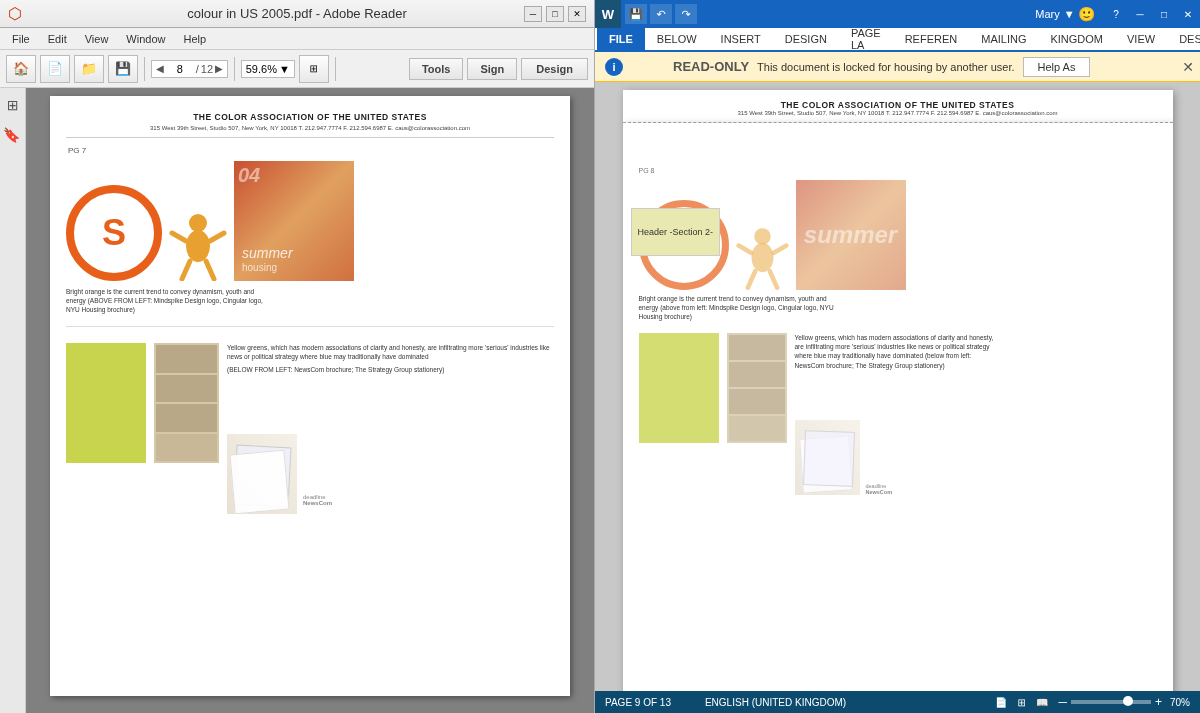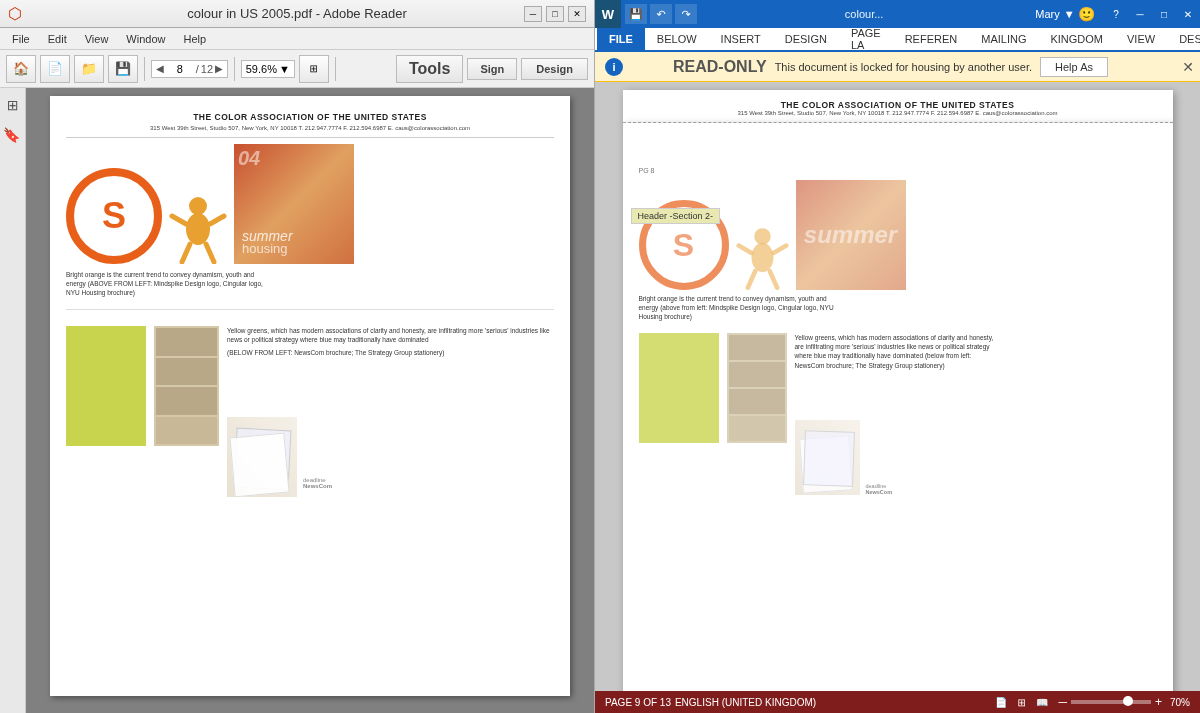--- a/index.html
+++ b/index.html
@@ -112,21 +112,21 @@
       display: flex;
       align-items: center;
       gap: 2px;
     }
     .toolbar-sep { width: 1px; height: 24px; background: #bbb; margin: 0 2px; }
     .tools-btn {
       padding: 4px 12px;
       background: linear-gradient(to bottom, #f9f9f9, #e5e5e5);
       border: 1px solid #bbb;
       cursor: pointer;
-      font-size: 16px;
+      font-size: 11px;
       font-weight: bold;
       color: #444;
     }
     .sign-btn {
       padding: 4px 12px;
       background: linear-gradient(to bottom, #f9f9f9, #e5e5e5);
       border: 1px solid #bbb;
       cursor: pointer;
       font-size: 11px;
       font-weight: bold;
@@ -386,21 +386,21 @@
       border-radius: 50%;
       display: flex;
       align-items: center;
       justify-content: center;
       color: #fff;
       font-size: 11px;
       font-weight: bold;
       flex-shrink: 0;
     }
     .readonly-text {
-      font-size: 16px;
+      font-size: 13px;
       color: #555;
       font-weight: bold;
       padding-left: 42px;
     }
     .readonly-detail {
       font-size: 11px;
       color: #333;
     }
     .save-as-btn {
       background: #fff;
@@ -452,21 +452,21 @@
       text-align: center;
       font-size: 6px;
       color: #444;
     }
     .section-marker {
       position: absolute;
       top: 85px;
       left: 8px;
       background: #e8e8b0;
       border: 1px solid #ccc;
-      padding: 2px 6px;
+      padding: 18px 6px;
       font-size: 9px;
       color: #333;
       z-index: 10;
     }
     .word-pg-label {
       font-size: 7px;
       color: #777;
       margin-bottom: 6px;
     }
     
@@ -530,28 +530,28 @@
       gap: 2px;
       padding: 2px;
     }
     .word-photo-mini {
       height: 26px;
       background: #b8a888;
     }
 
     
     .word-statusbar {
-      background: #7f1d1d;
+      background: #0c4a6e;
       height: 22px;
       display: flex;
       align-items: center;
       padding: 0 10px;
       color: #fff;
       font-size: 10px;
-      gap: 4px;
+      gap: 34px;
     }
     .statusbar-right {
       margin-left: auto;
       display: flex;
       align-items: center;
       gap: 10px;
     }
     .zoom-control {
       display: flex;
       align-items: center;
@@ -699,20 +699,21 @@
     </div>
 
     <div class="adobe-content">
       <div class="pdf-page">
 
         <div style="text-align:center; border-bottom: 0.5px solid #ccc; padding-bottom:6px; margin-bottom:6px;">
           <div class="pdf-header-text">THE COLOR ASSOCIATION OF THE UNITED STATES</div>
           <div class="pdf-header-sub">315 West 39th Street, Studio 507, New York, NY 10018  T. 212.947.7774  F. 212.594.6987  E. caus@colorassociation.com</div>
         </div>
 
+        <div class="pdf-pg-label">PG 7</div>
 
         <div class="pdf-images-row">
 
           <div class="orange-logo">
             <span class="orange-logo-inner">S</span>
           </div>
 
           <div class="mascot-figure">
             <svg width="60" height="70" viewBox="0 0 60 70">
               <circle cx="30" cy="12" r="9" fill="#e8a030"></circle>
@@ -720,21 +721,21 @@
               <line x1="18" y1="30" x2="4" y2="22" stroke="#e8a030" stroke-width="5" stroke-linecap="round"></line>
               <line x1="42" y1="30" x2="56" y2="22" stroke="#e8a030" stroke-width="5" stroke-linecap="round"></line>
               <line x1="22" y1="50" x2="14" y2="68" stroke="#e8a030" stroke-width="5" stroke-linecap="round"></line>
               <line x1="38" y1="50" x2="46" y2="68" stroke="#e8a030" stroke-width="5" stroke-linecap="round"></line>
             </svg>
           </div>
 
           <div class="summer-image">
             <div style="position:absolute; top:4px; left:4px; color:rgba(255,255,255,0.5); font-size:20px; font-weight:bold; font-style:italic; line-height:1;">04</div>
             <div style="position:absolute; bottom:20px; left:8px; color:rgba(255,255,255,0.8); font-size:14px; font-style:italic;">summer</div>
-            <div style="position:absolute; bottom:8px; left:8px; color:rgba(255,255,255,0.7); font-size:13px;">housing</div>
+            <div style="position:absolute; bottom:8px; left:8px; color:rgba(255,255,255,0.7); font-size:10px;">housing</div>
           </div>
         </div>
 
         <div class="pdf-caption" style="margin-bottom:12px;">Bright orange is the current trend to convey dynamism, youth and energy (ABOVE FROM LEFT: Mindspike Design logo, Cingular logo, NYU Housing brochure)</div>
 
         <div class="pdf-divider"></div>
 
         <div class="pdf-lower-row">
 
           <div class="green-rect"></div>
@@ -766,21 +767,20 @@
 
 <div id="word-panel">
 
   <div class="word-ribbon">
     <div class="word-app-icon">W</div>
     <div class="word-ribbon-icons">
       <div class="ribbon-icon">💾</div>
       <div class="ribbon-icon">↶</div>
       <div class="ribbon-icon">↷</div>
     </div>
-    <div style="flex:1; display:flex; align-items:center; justify-content:center; color:rgba(255,255,255,0.9); font-size:11px;">colour...</div>
     <div class="word-user">
       <span>Mary</span>
       <span style="cursor:pointer;">▼</span>
       <span style="font-size:14px;">🙂</span>
     </div>
     <div class="word-win-controls">
       <div class="word-win-btn">?</div>
       <div class="word-win-btn">─</div>
       <div class="word-win-btn">□</div>
       <div class="word-win-btn close">✕</div>

